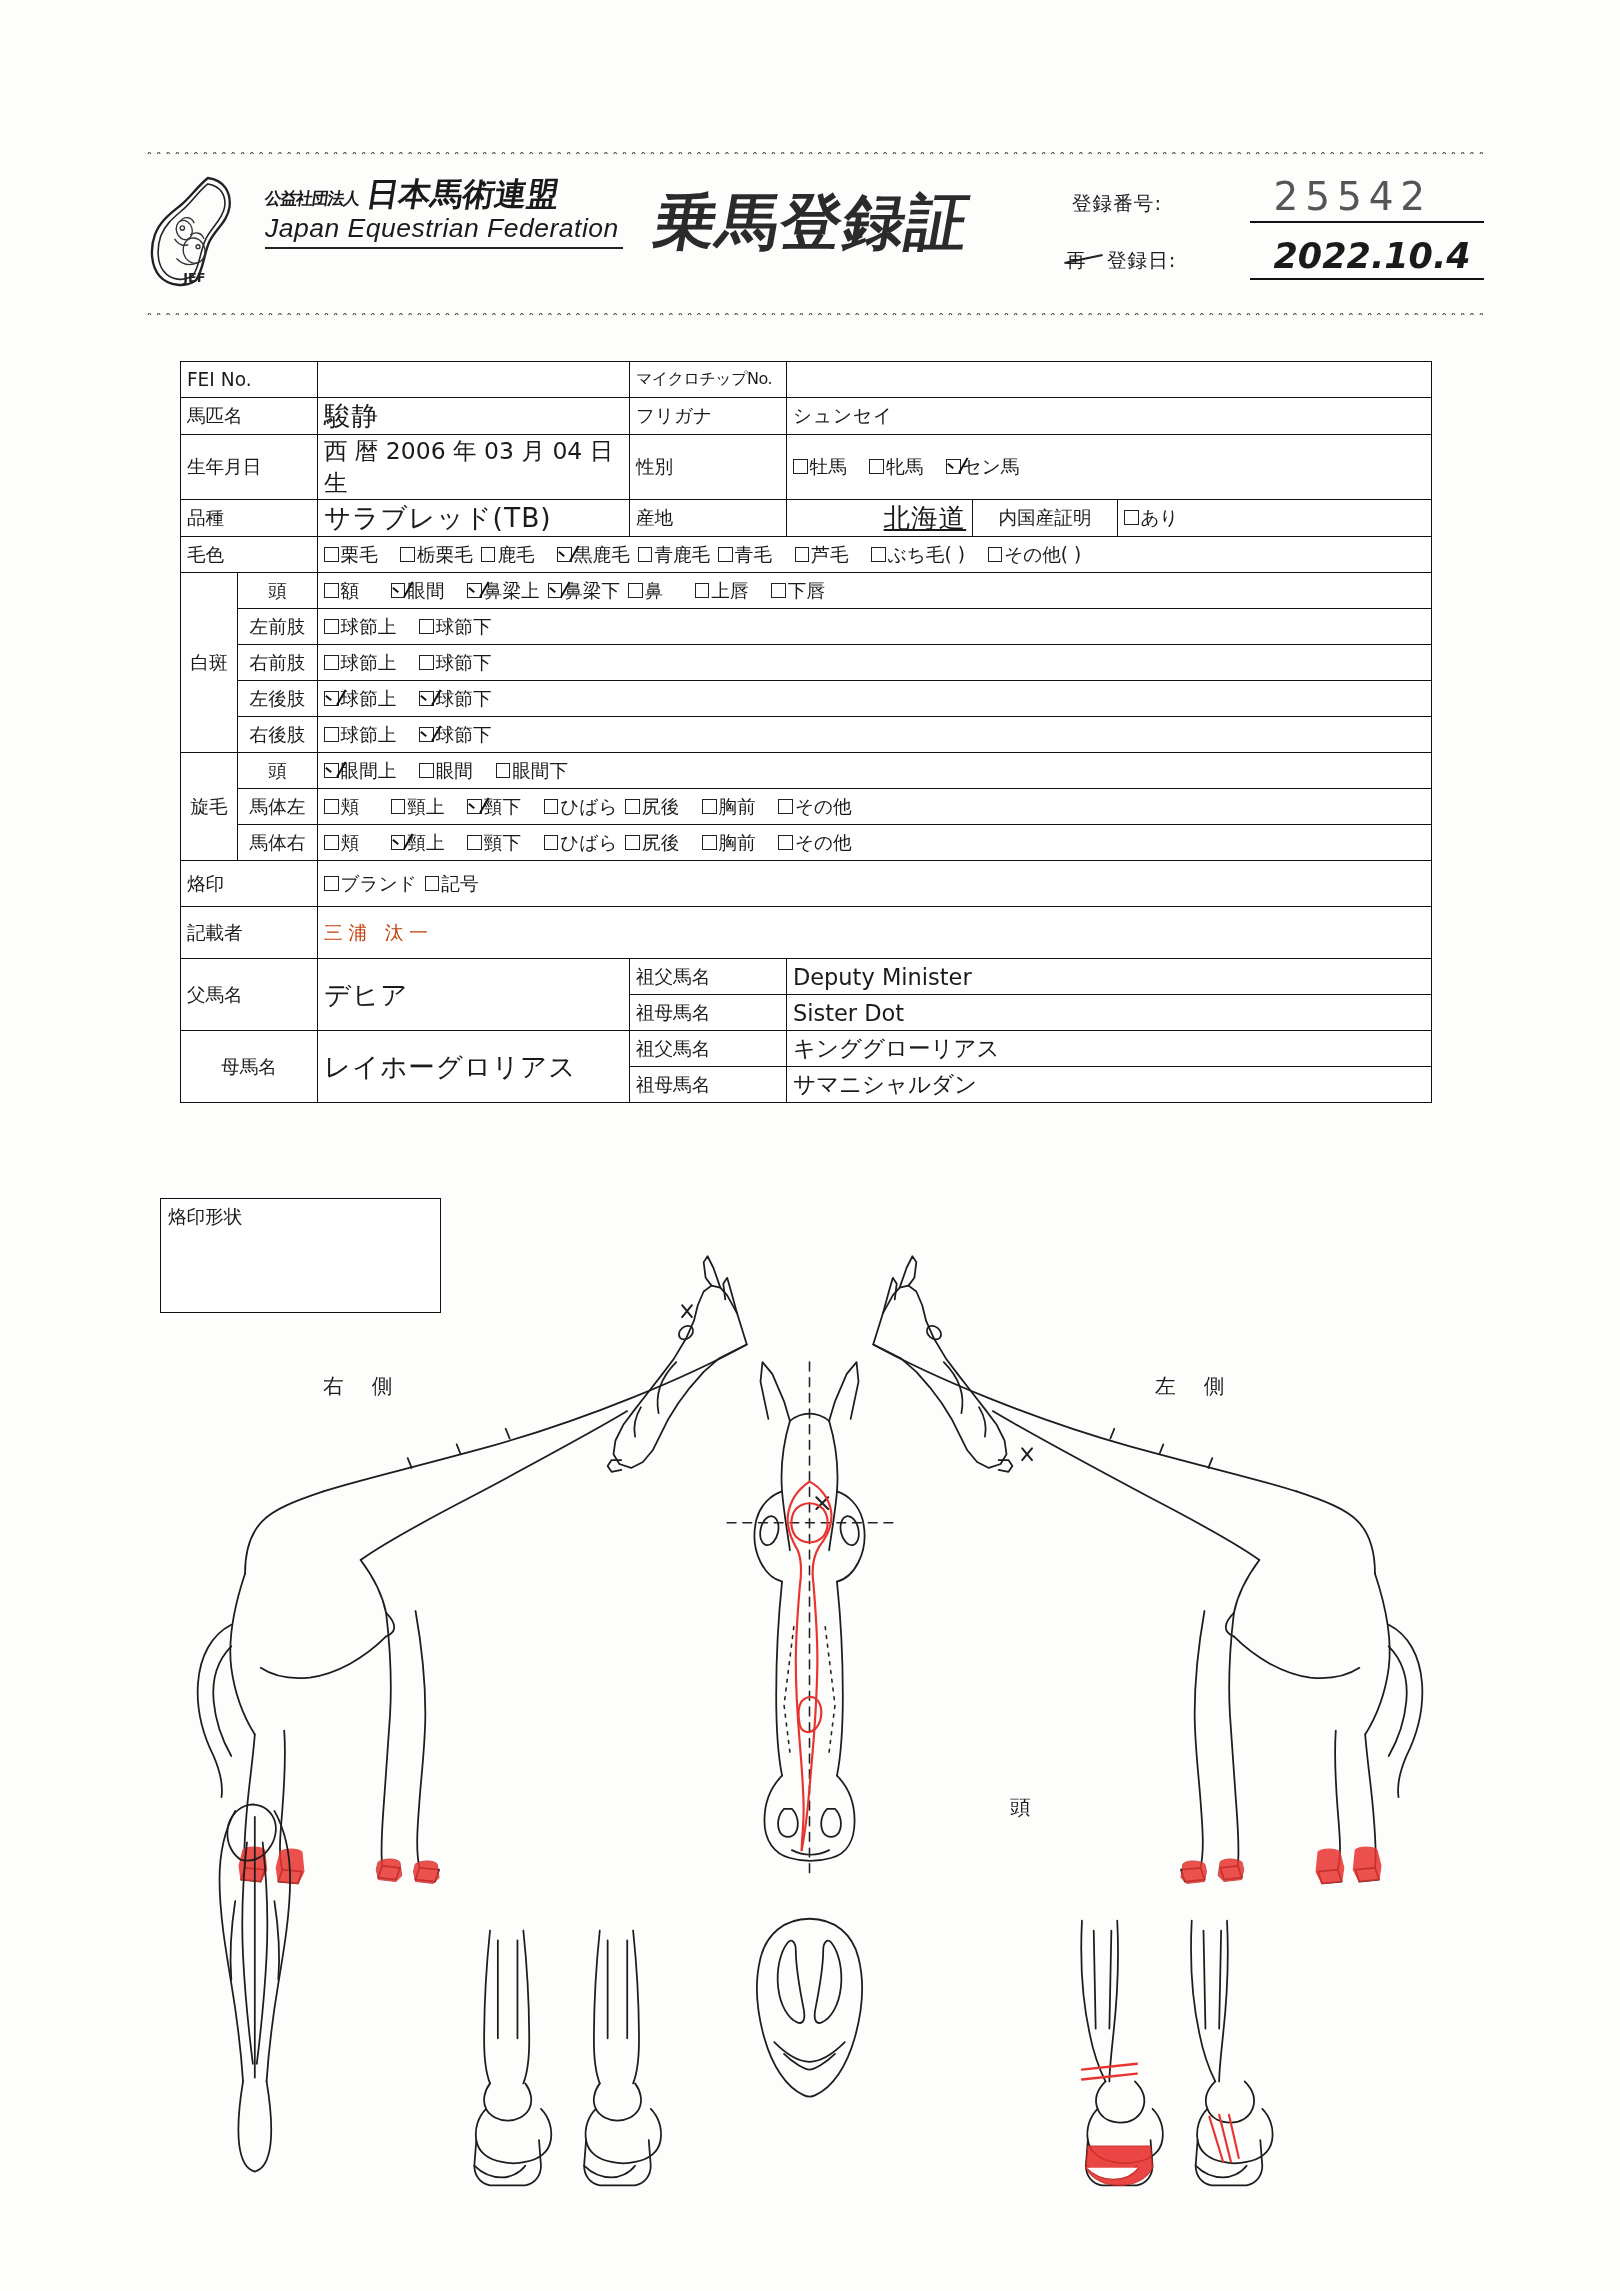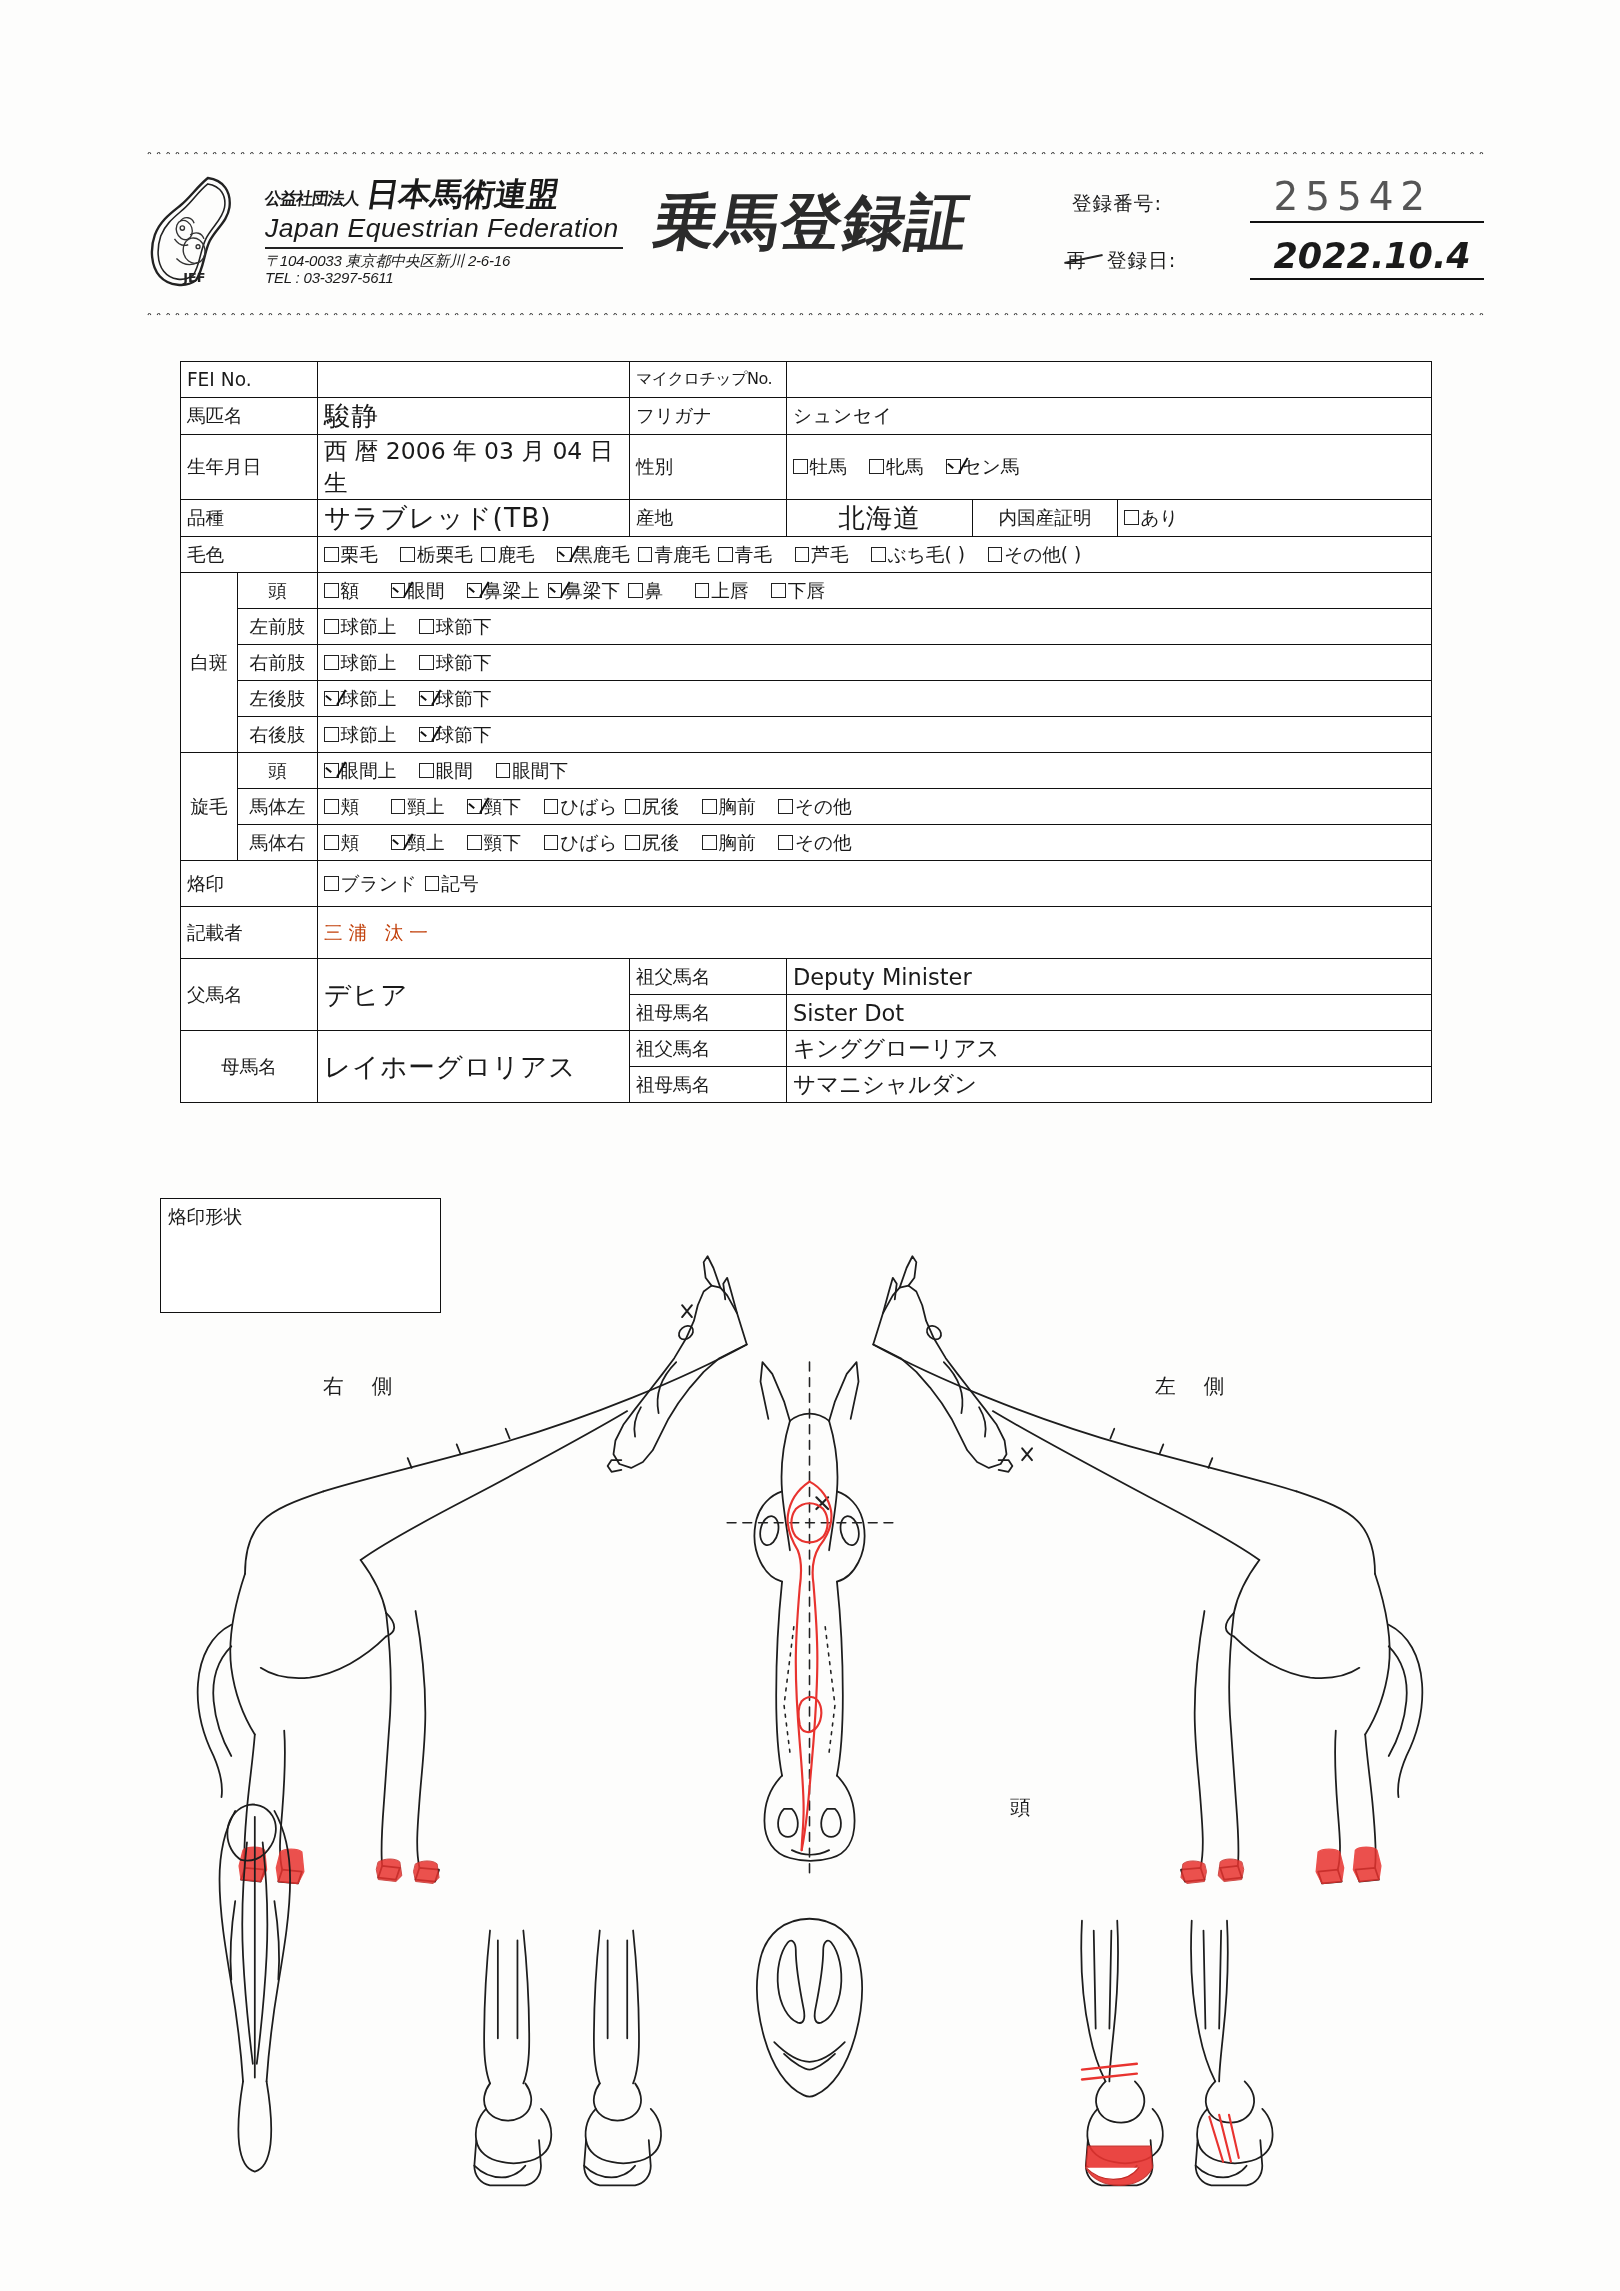--- a/index.html
+++ b/index.html
@@ -196,21 +196,21 @@
     font-size: 18.6px;
     white-space: nowrap;
     letter-spacing: 0px;
   }
   td.lbl.small { font-size: 16px; letter-spacing: -0.5px; }
   td.val {
     font-size: 24.5px;
     letter-spacing: 1px;
   }
   td.val.big { font-size: 26.5px; }
-  td.val.center { text-align: center; }
+  td.val.center { text-align: right; text-decoration: underline; }
   td.cblist {
     font-size: 17.6px;
     letter-spacing: 0px;
     white-space: nowrap;
   }
   .cb {
     display: inline-block;
     position: relative;
     margin-right: 2px;
   }
@@ -324,24 +324,20 @@
         <text x="37" y="110" font-family="DejaVu Sans, sans-serif" font-size="13" font-weight="bold" fill="#222">JEF</text>
       </svg>
     </div>
 
     <div class="org-block">
       <div class="org-line1">
         <span class="org-kana">公益社団法人</span>
         <span class="org-jp">日本馬術連盟</span>
       </div>
       <div class="org-en">Japan Equestrian Federation</div>
-      <div class="org-addr">
-        <div>〒104-0033 東京都中央区新川 2-6-16</div>
-        <div>TEL : 03-3297-5611</div>
-      </div>
     </div>
 
     <div class="doc-title">乗馬登録証</div>
 
     <div class="regbox">
       <div class="reg-row">
         <span class="reg-label">登録番号:</span>
         <span class="reg-value-wrap">
           <span class="reg-value stamped">25542</span>
         </span>

